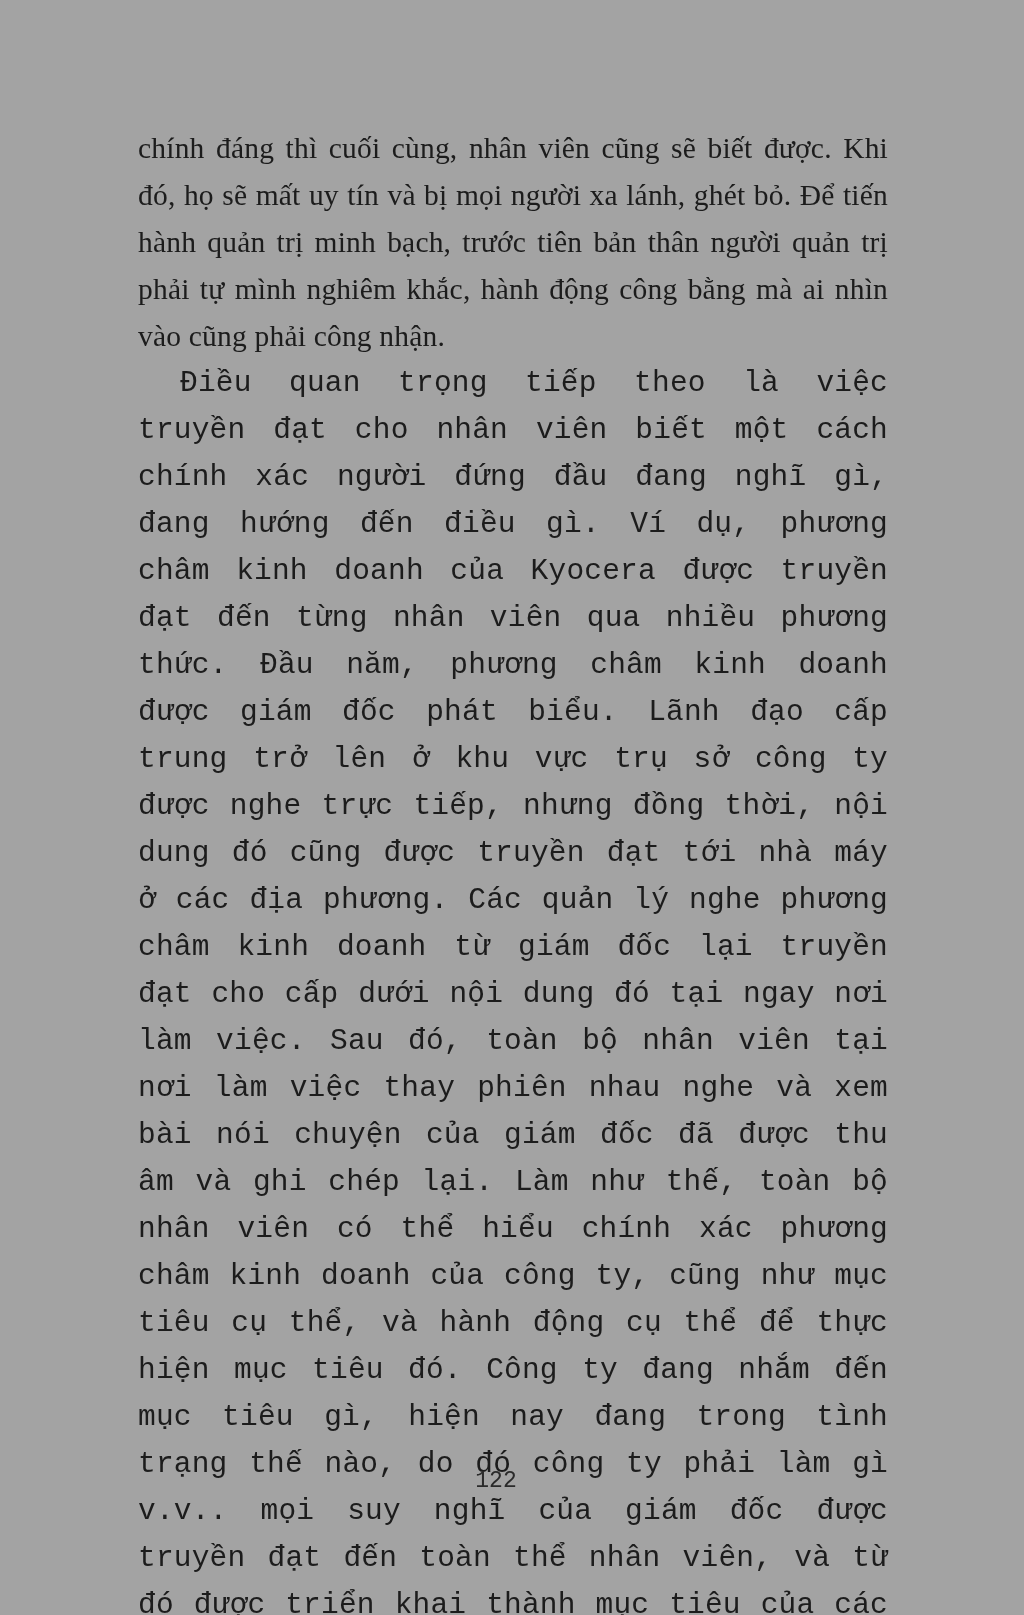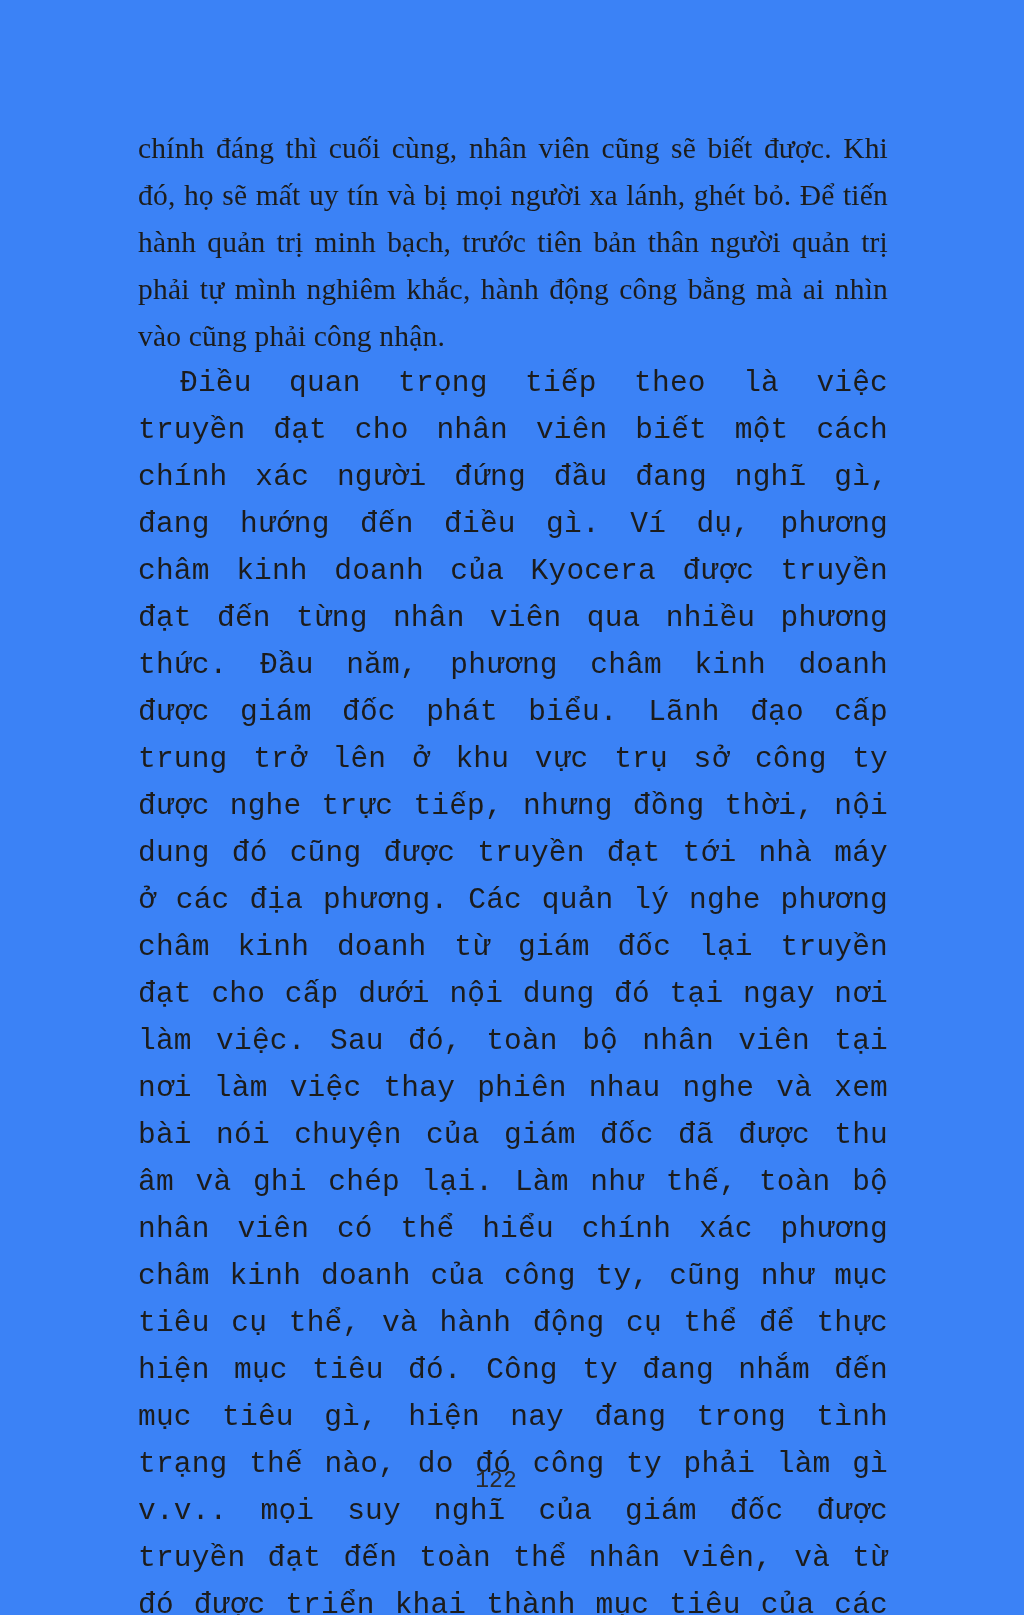--- a/index.html
+++ b/index.html
@@ -9,21 +9,21 @@
   }
   body {
     height: 1615px;
     position: relative;
     font-family: "Liberation Serif", "DejaVu Serif", serif;
     color: #1c1c1c;
   }
   .page {
     width: 1024px;
     height: 1615px;
-    background: #3b82f6;
+    background: #a3a3a3;
     position: relative;
     overflow: hidden;
   }
   .text-block {
     position: absolute;
     top: 125px;
     left: 138px;
     width: 750px;
   }
   .text-block p {

